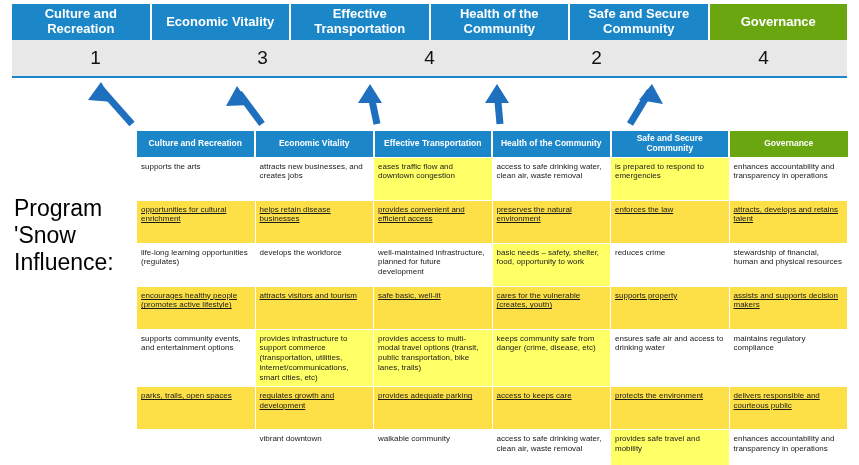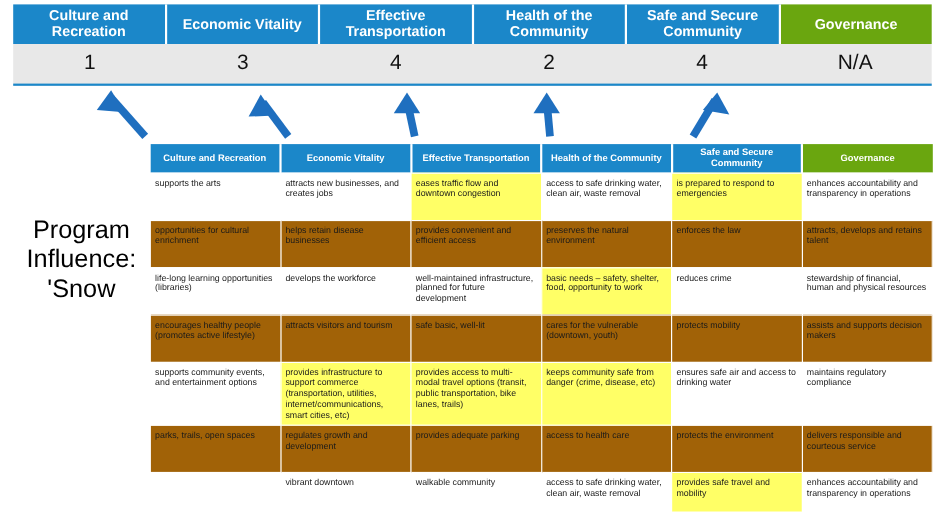--- a/index.html
+++ b/index.html
@@ -76,21 +76,20 @@
 
   
   #program-caption {
     position: absolute;
     left: 14px;
     top: 195px;
     width: 120px;
     font-size: 23px;
     color: #000000;
     line-height: 1.18;
-    text-align: center;
   }
 
   
   #matrix {
     position: absolute;
     left: 136px;
     top: 131px;
     width: 712px;
     border-collapse: collapse;
     table-layout: fixed;
@@ -114,21 +113,22 @@
     font-size: 8px;
     color: #1a1a1a;
     vertical-align: top;
     padding: 4px 4px;
     line-height: 1.22;
     border: 1px solid #ffffff;
     background: #ffffff;
     height: 34px;
   }
   #matrix tr.alt td {
-    background: #a16207;
+    background: #fde047;
+    text-decoration: underline;
   }
   #matrix td.hl {
     background: #ffff66;
   }
   #matrix td.empty {
     background: #ffffff;
   }
 </style>
 </head>
 <body>
@@ -141,21 +141,20 @@
     <div class="top-head-cell">Safe and Secure Community</div>
     <div class="top-head-cell gov">Governance</div>
   </div>
 
 <div id="score-row">
     <div class="score-cell">1</div>
     <div class="score-cell">3</div>
     <div class="score-cell">4</div>
     <div class="score-cell">2</div>
     <div class="score-cell">4</div>
-    <div class="score-cell">N/A</div>
   </div>
 
 <svg id="arrows" viewBox="0 0 859 56">
   <g stroke="#1f6fbf" stroke-width="7" fill="none" stroke-linecap="butt">
     <line x1="132" y1="48" x2="101" y2="13"></line>
     <line x1="262" y1="48" x2="239" y2="17"></line>
     <line x1="377" y1="48" x2="370" y2="15"></line>
     <line x1="500" y1="48" x2="497" y2="15"></line>
     <line x1="630" y1="48" x2="650" y2="15"></line>
   </g>
@@ -163,22 +162,22 @@
     <polygon points="101,6 113,26 88,24"></polygon>
     <polygon points="237,10 250,29 226,30"></polygon>
     <polygon points="370,8 382,27 358,27"></polygon>
     <polygon points="497,8 509,27 485,27"></polygon>
     <polygon points="652,8 663,28 639,24"></polygon>
   </g>
 </svg>
 
 <div id="program-caption">
   <div>Program</div>
+  <div>'Snow</div>
   <div>Influence:</div>
-  <div>'Snow</div>
 </div>
 
 <table id="matrix">
   <thead>
     <tr>
         <th>Culture and Recreation</th>
         <th>Economic Vitality</th>
         <th>Effective Transportation</th>
         <th>Health of the Community</th>
         <th>Safe and Secure Community</th>
@@ -196,50 +195,50 @@
       </tr>
       <tr class="alt">
         <td class="">opportunities for cultural enrichment</td>
         <td class="hl">helps retain disease businesses</td>
         <td class="hl">provides convenient and efficient access</td>
         <td class="">preserves the natural environment</td>
         <td class="">enforces the law</td>
         <td class="">attracts, develops and retains talent</td>
       </tr>
       <tr class="">
-        <td class="">life-long learning opportunities (libraries)</td>
+        <td class="">life-long learning opportunities (regulates)</td>
         <td class="">develops the workforce</td>
         <td class="">well-maintained infrastructure, planned for future development</td>
         <td class="hl">basic needs – safety, shelter, food, opportunity to work</td>
         <td class="">reduces crime</td>
         <td class="">stewardship of financial, human and physical resources</td>
       </tr>
       <tr class="alt">
         <td class="">encourages healthy people (promotes active lifestyle)</td>
         <td class="">attracts visitors and tourism</td>
         <td class="hl">safe basic, well-lit</td>
-        <td class="">cares for the vulnerable (downtown, youth)</td>
-        <td class="hl">protects mobility</td>
+        <td class="">cares for the vulnerable (creates, youth)</td>
+        <td class="hl">supports property</td>
         <td class="">assists and supports decision makers</td>
       </tr>
       <tr class="">
         <td class="">supports community events, and entertainment options</td>
         <td class="hl">provides infrastructure to support commerce (transportation, utilities, internet/communications, smart cities, etc)</td>
         <td class="hl">provides access to multi-modal travel options (transit, public transportation, bike lanes, trails)</td>
         <td class="hl">keeps community safe from danger (crime, disease, etc)</td>
         <td class="">ensures safe air and access to drinking water</td>
         <td class="">maintains regulatory compliance</td>
       </tr>
       <tr class="alt">
         <td class="hl">parks, trails, open spaces</td>
         <td class="">regulates growth and development</td>
         <td class="">provides adequate parking</td>
-        <td class="">access to health care</td>
+        <td class="">access to keeps care</td>
         <td class="">protects the environment</td>
-        <td class="">delivers responsible and courteous service</td>
+        <td class="">delivers responsible and courteous public</td>
       </tr>
       <tr class="">
         <td class="empty"></td>
         <td class="">vibrant downtown</td>
         <td class="">walkable community</td>
         <td class="">access to safe drinking water, clean air, waste removal</td>
         <td class="hl">provides safe travel and mobility</td>
         <td class="">enhances accountability and transparency in operations</td>
       </tr>
     </tbody>

